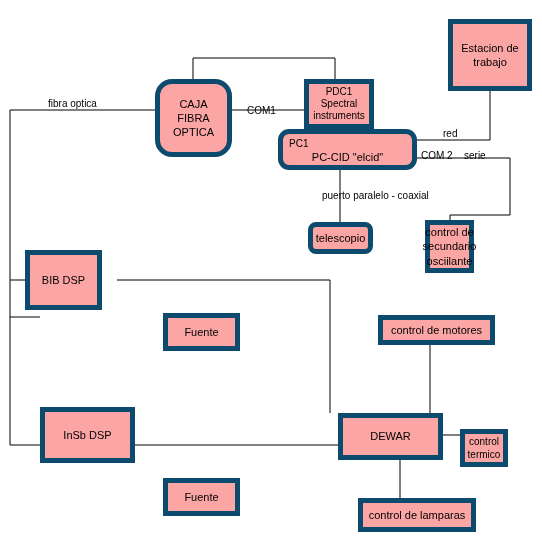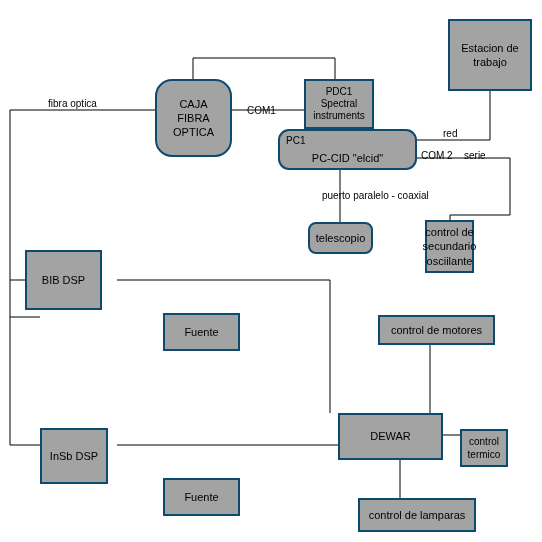--- a/index.html
+++ b/index.html
@@ -12,22 +12,22 @@
     font-size: 11px;
     color: #000000;
   }
   .canvas {
     position: relative;
     width: 542px;
     height: 542px;
   }
   .box {
     position: absolute;
-    background: #a3a3a3;
-    border: 2px solid #0c4a6e;
+    background: #fca5a5;
+    border: 5px solid #0c4a6e;
     display: flex;
     align-items: center;
     justify-content: center;
     text-align: center;
     box-sizing: border-box;
     padding: 2px;
     line-height: 1.3;
   }
   .label {
     position: absolute;
@@ -137,21 +137,21 @@
   </div>
 
   <div class="box" style="left:338px; top:413px; width:105px; height:47px;">
     <span>DEWAR</span>
   </div>
 
   <div class="box" style="left:460px; top:429px; width:48px; height:38px; font-size:10px;">
     <span>control<br>termico</span>
   </div>
 
-  <div class="box" style="left:40px; top:428px; width:68px; height:56px;">
+  <div class="box" style="left:40px; top:407px; width:95px; height:56px;">
     <span>InSb DSP</span>
   </div>
 
   <div class="box" style="left:163px; top:478px; width:77px; height:38px;">
     <span>Fuente</span>
   </div>
 
   <div class="box" style="left:358px; top:498px; width:118px; height:34px;">
     <span>control de lamparas</span>
   </div>

